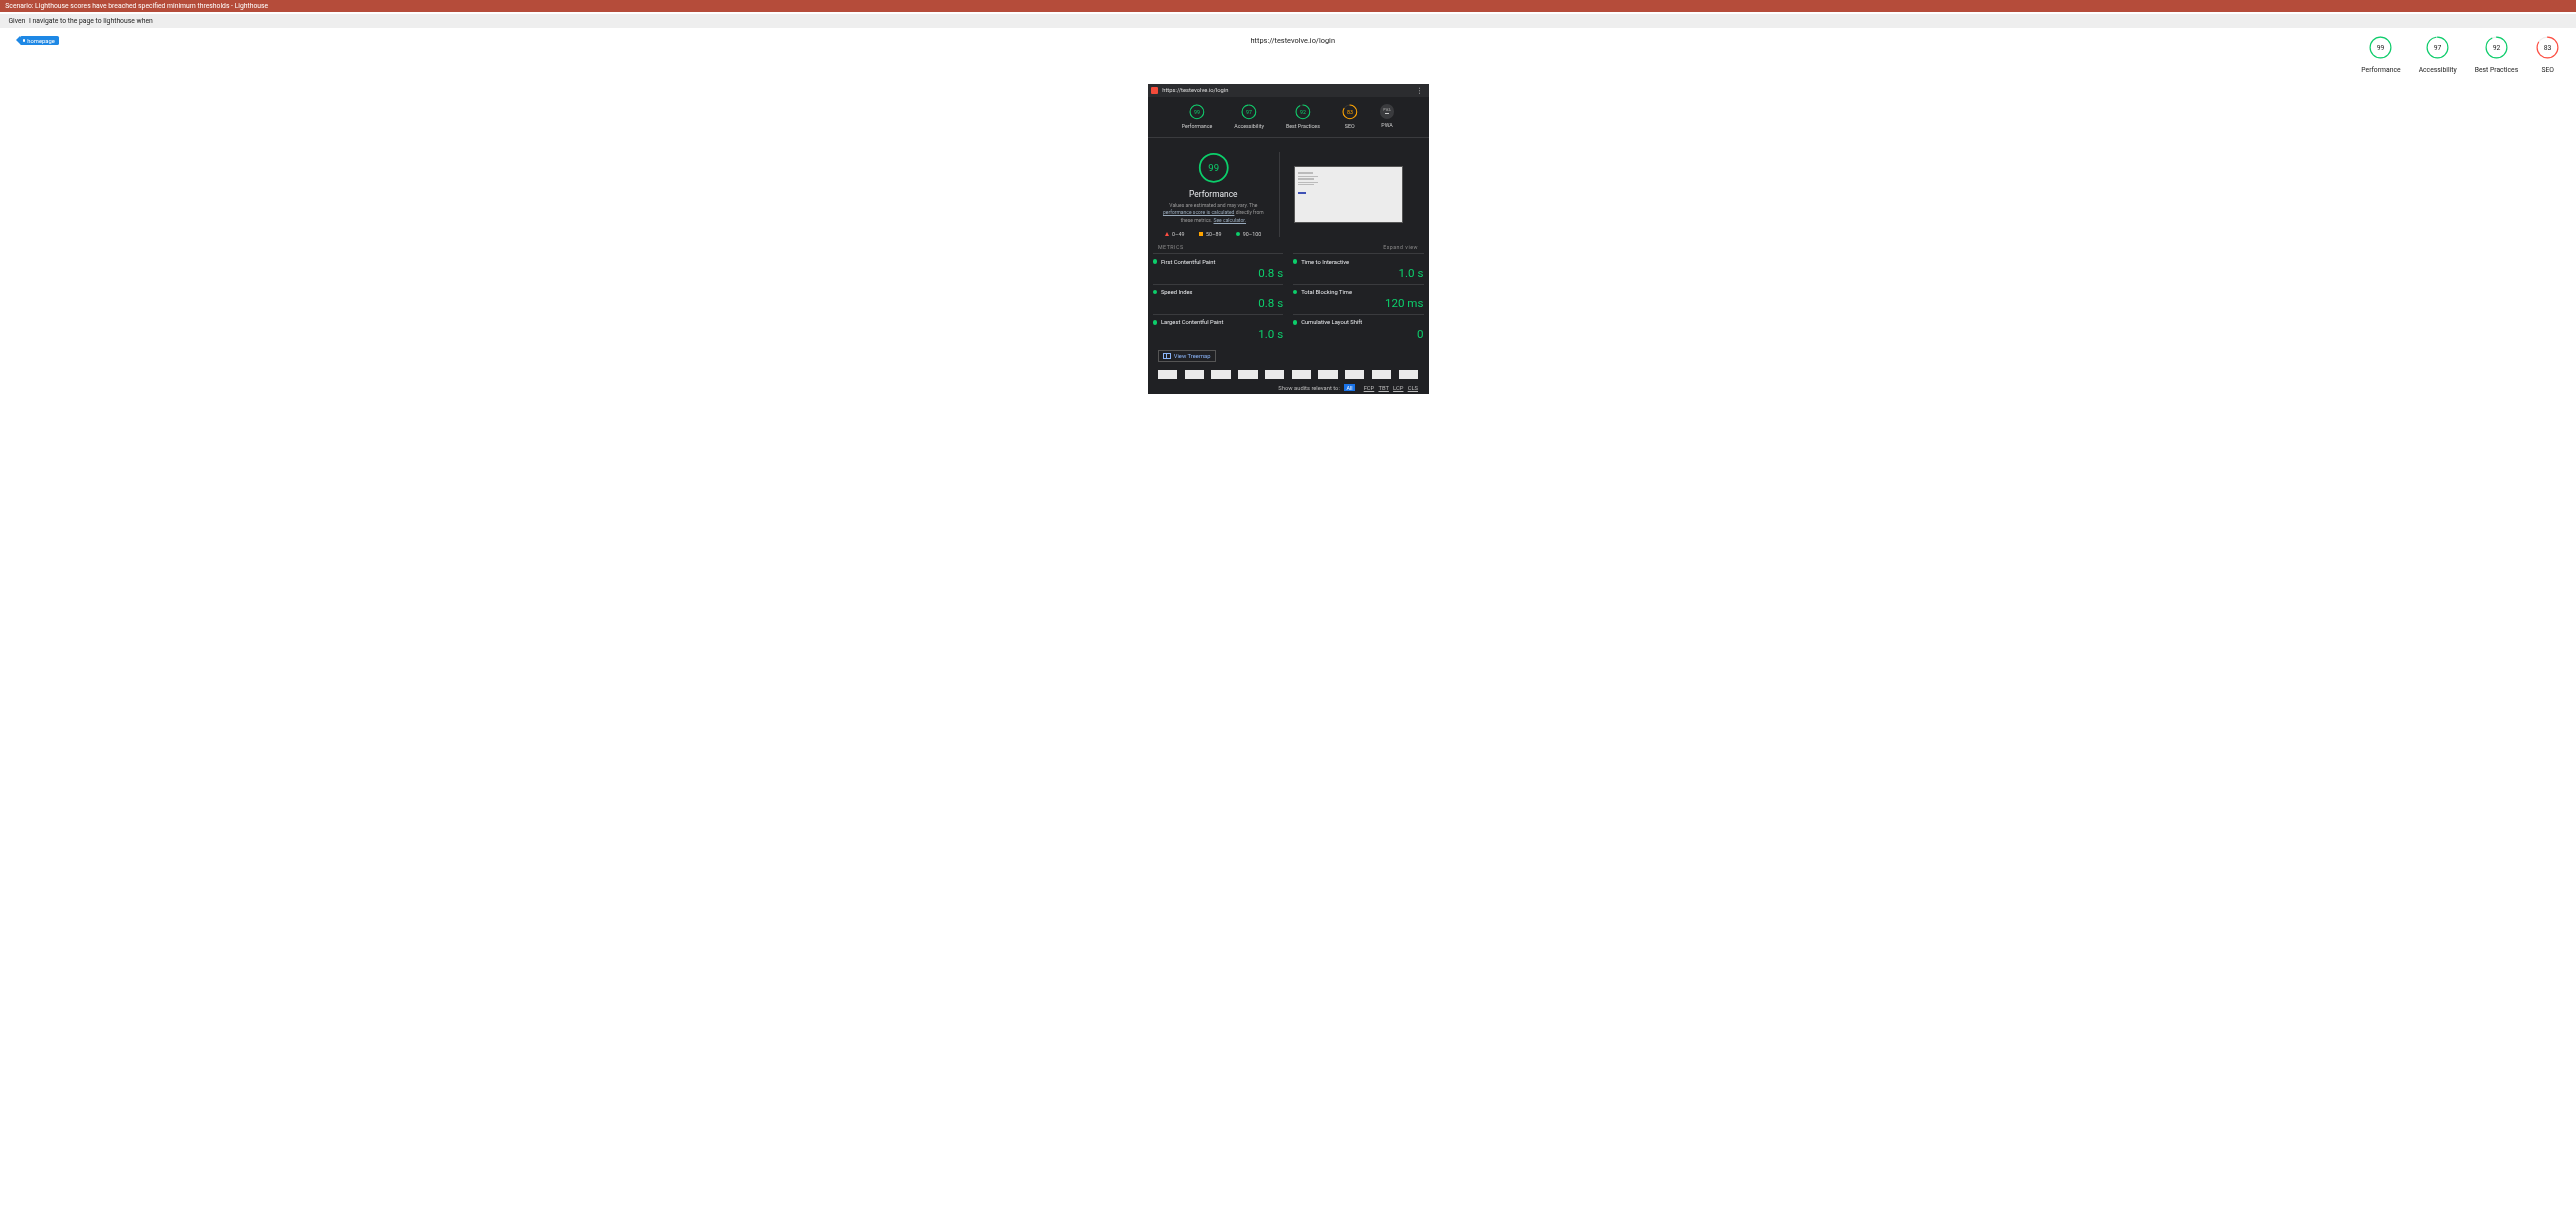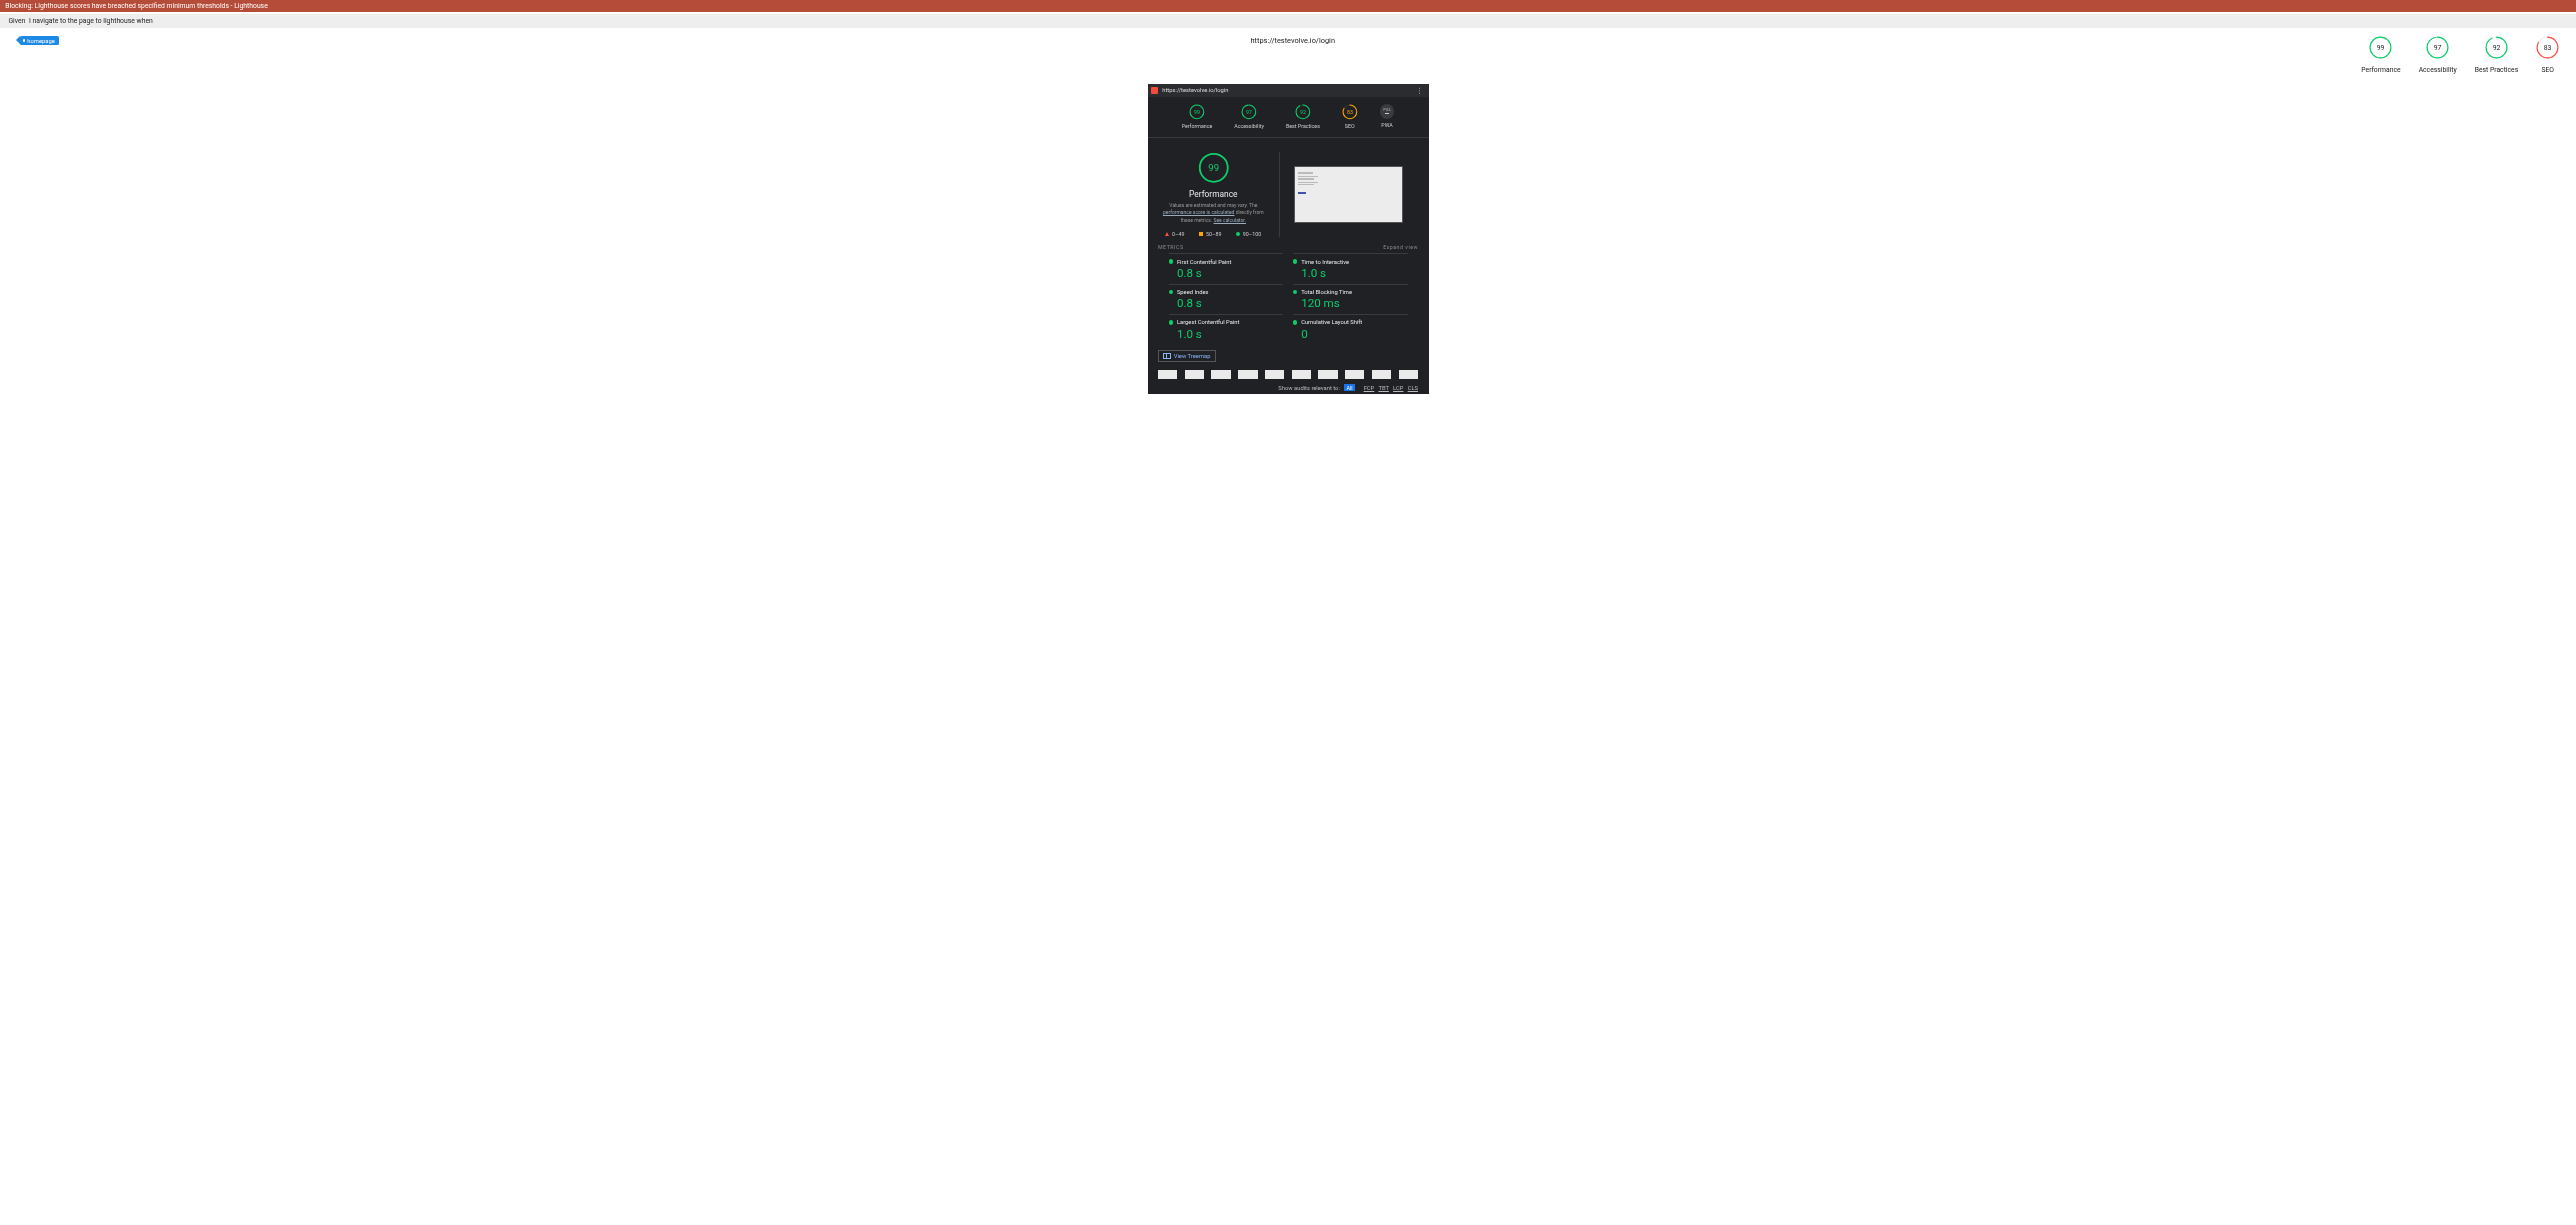--- a/index.html
+++ b/index.html
@@ -51,21 +51,21 @@
 
   .hero-right { flex: 1; display:flex; align-items:center; }
   .thumb { width: 109px; height: 57px; background: #ececec; border: 0.5px solid #555; position: relative; }
   .thumb .bits { position:absolute; top:5.3px; left:3.2px; display:flex; flex-direction:column; gap:0.5px; }
   .thumb .bits div { height:1.6px; background:#bbb; }
   .thumb .btn { position:absolute; top:25px; left:3.2px; width:8.4px; height:2.6px; background:#3f51b5; }
 
   .metrics-head { display:flex; justify-content:space-between; padding: 0 10.5px 3.2px; color:#888; font-size:5.3px; letter-spacing:0.5px; }
   .metrics-head .ev { text-transform:none; letter-spacing:0.5px; cursor:pointer; }
 
-  .metrics { display:grid; grid-template-columns: 1fr 1fr; gap: 0 9.5px; padding: 0 21px; }
+  .metrics { display:grid; grid-template-columns: 1fr 1fr; gap: 0 9.5px; padding: 0 5px; text-align: right; }
   .metric { border-top: 0.5px solid #3a3b3e; padding: 4.2px 0; }
   .metric .row1 { display:flex; align-items:center; gap:4.2px; }
   .metric .dot { width:4.2px; height:4.2px; border-radius:50%; background:#0cce6b; flex:none; }
   .metric .name { font-size:5.8px; color:#e8eaed; }
   .metric .val { font-size:11.6px; color:#0cce6b; font-weight:400; margin-left:8.4px; margin-top:1.1px; }
 
   .treemap { margin: 5.3px 10.5px 0; display:inline-flex; align-items:center; gap:3.2px; border:0.5px solid #555; padding:2.1px 4.2px; font-size:5.8px; color:#8ab4f8; cursor:pointer; }
   .treemap .ico { width:7.4px; height:5.3px; border:0.5px solid #8ab4f8; display:inline-block; position:relative; }
   .treemap .ico::after { content:""; position:absolute; left:1.6px; top:0; bottom:0; width:0.5px; background:#8ab4f8; }
 
@@ -73,21 +73,21 @@
   .thumbs-row div { flex:1; height:9.5px; background:#eaeaea; }
 
   .audits-bar { display:flex; justify-content:flex-end; align-items:center; gap:4.2px; padding: 5.3px 10.5px 2.1px; font-size:5.8px; color:#bbb; }
   .audits-bar .all { background:#1a73e8; color:#fff; padding:0.5px 2.6px; font-size:5.3px; }
   .audits-bar .flnk { text-decoration:underline; color:#bbb; cursor:pointer; }
 </style>
 </head>
 <body>
 
 <div class="scenario-bar">
-  <span>Blocking: Lighthouse scores have breached specified minimum thresholds - Lighthouse</span>
+  <span>Scenario: Lighthouse scores have breached specified minimum thresholds - Lighthouse</span>
 </div>
 
 <div id="steps">
     <div class="step-row"><span class="kw">Given</span> <span>I navigate to the page to lighthouse when</span></div>
   </div>
 
 <div class="content">
   <div class="col-left">
     <span class="tag">
       <span class="dot"></span>

